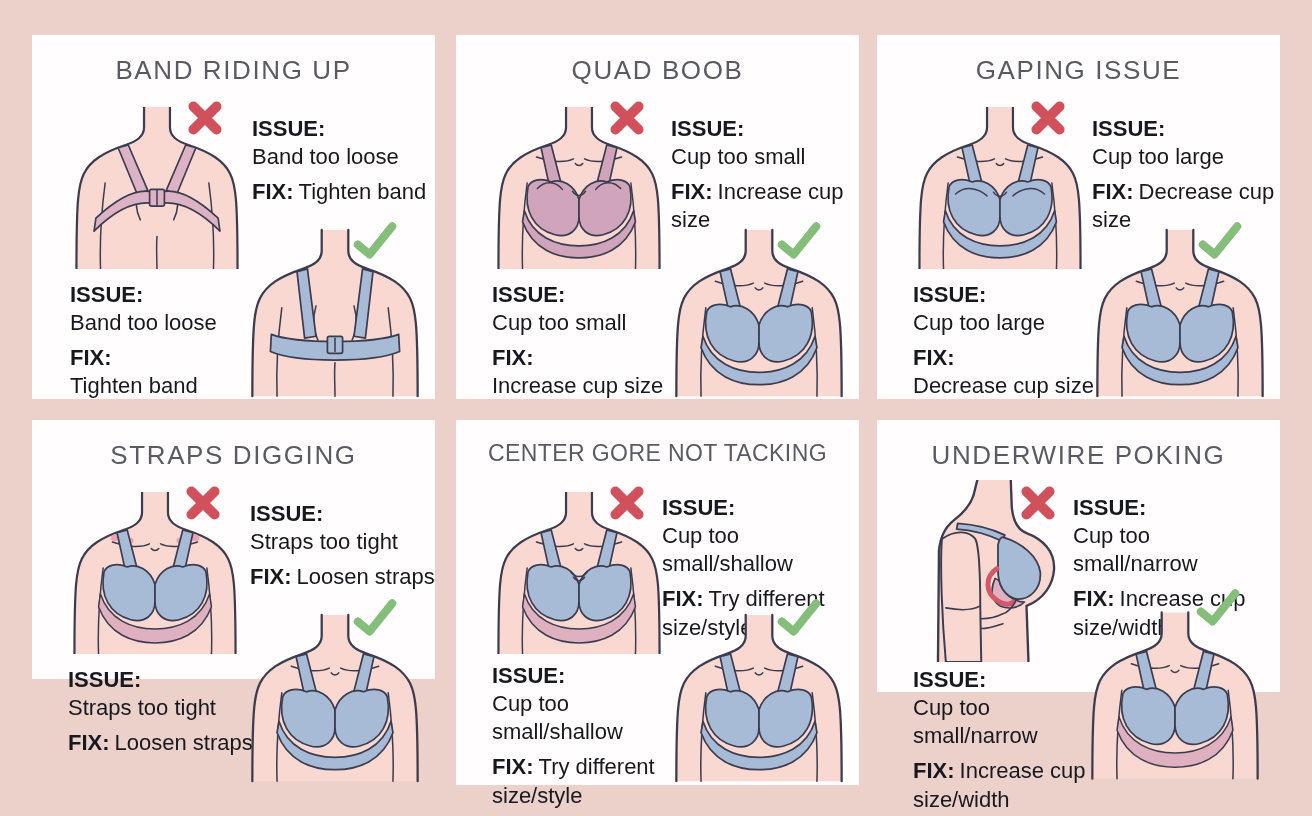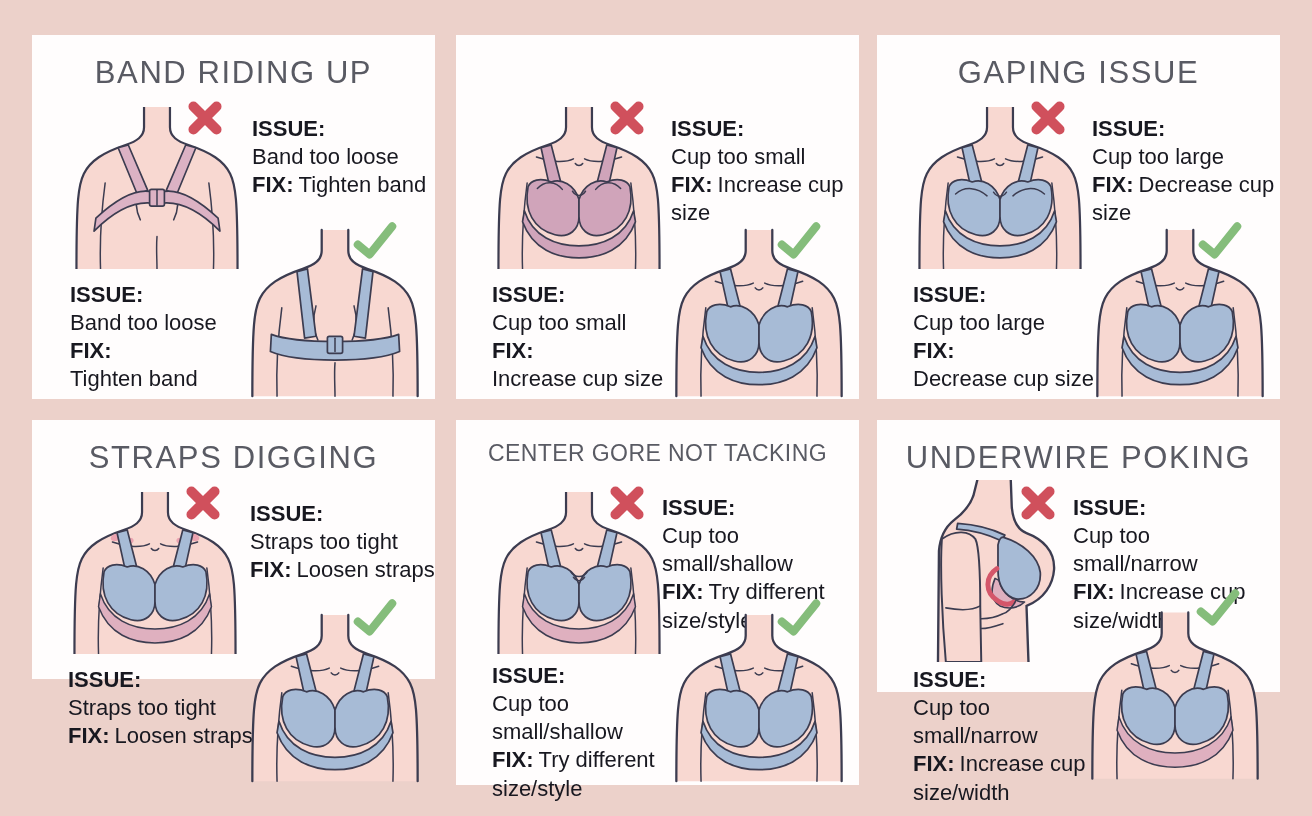--- a/index.html
+++ b/index.html
@@ -1,29 +1,29 @@
 <!DOCTYPE html>
 <html><head>
 <meta charset="utf-8">
 <style>
   html,body{margin:0;padding:0;}
   body{font-family:"Liberation Sans", sans-serif;}
   .stage{position:relative;width:1312px;height:816px;background:#ecd1ca;overflow:hidden;}
   .panel{position:absolute;width:403px;height:364px;background:#fffdfd;}
   .title{position:absolute;top:20px;left:0;right:0;margin:0;text-align:center;
-         font-size:31px;font-weight:400;letter-spacing:1.6px;color:#595a63;}
+         font-size:26px;font-weight:400;letter-spacing:1.6px;color:#595a63;}
   .title.long{font-size:23px;letter-spacing:0.4px;}
   .fig{position:absolute;}
   .fig svg{width:100%;height:100%;display:block;}
   .mark{position:absolute;}
   .mark svg{width:100%;height:100%;display:block;}
   .tb{position:absolute;font-size:22px;line-height:1.28;color:#181820;}
   .tb .b{font-weight:700;}
   .tb .issue-line .b{display:block;}
-  .fixrow{}
+  .fixrow{margin-top:7px;}
   .fixrow.inline .b{margin-right:5px;}
   .fixrow.stack .b,.fixrow.stack .v{display:block;}
   
   .skin{fill:#f8d8d1;}
   .ln{fill:none;stroke:#3c3c50;stroke-width:2.4;stroke-linecap:round;}
   .thin{stroke-width:1.6;}
   .bra{stroke:#3c3c50;stroke-width:1.8;stroke-linejoin:round;}
   .blue .bra{fill:#a7bbd6;}
   .pink .bra{fill:#dcb2c4;}
   .mauve .bra{fill:#d0a4ba;}
@@ -103,20 +103,21 @@
       </svg>
     </div>
     <div class="mark" style="left:320px;top:186px;width:46px;height:38px;">
       <svg viewBox="0 0 50 42">
           <path class="ckstroke" d="M6,26 L19,37 L44,6"></path>
         </svg>
     </div>
   </section>
 
   <section class="panel" style="left:456px;top:35px;">
+    <h2 class="title">QUAD BOOB</h2>
 
     <div class="fig mauve" style="left:28px;top:72px;width:190px;height:162px;">
       <svg viewBox="0 0 200 175">
         <path class="skin" d="M86,0 L86,22 C86,32 78,37 66,41 C42,49 28,58 21,72 C15,84 13,100 13,175 L187,175 C187,100 185,84 179,72 C172,58 158,49 134,41 C122,37 114,32 114,22 L114,0 Z"></path>
         <path class="ln" d="M86,0 L86,22 C86,32 78,37 66,41 C42,49 28,58 21,72 C15,84 13,100 13,175"></path>
         <path class="ln" d="M114,0 L114,22 C114,32 122,37 134,41 C158,49 172,58 179,72 C185,84 187,100 187,175"></path>
         <path class="ln thin" d="M44,82 C40,112 38,145 39,175"></path>
         <path class="ln thin" d="M156,82 C160,112 162,145 161,175"></path>
         <path class="ln thin" d="M54,54 C70,60 86,60 94,56"></path>
         <path class="ln thin" d="M146,54 C130,60 114,60 106,56"></path>

